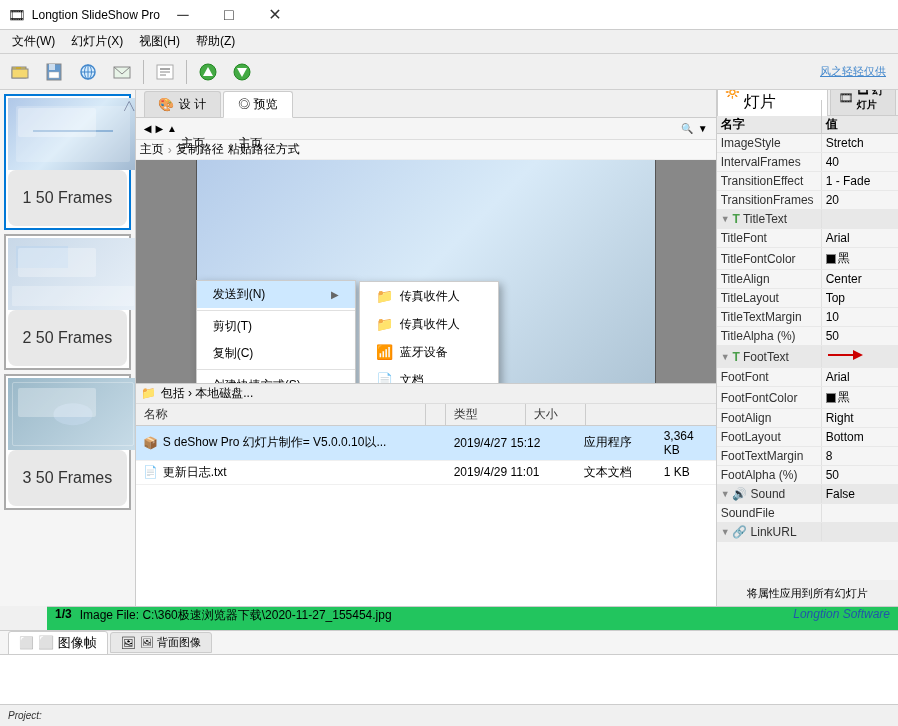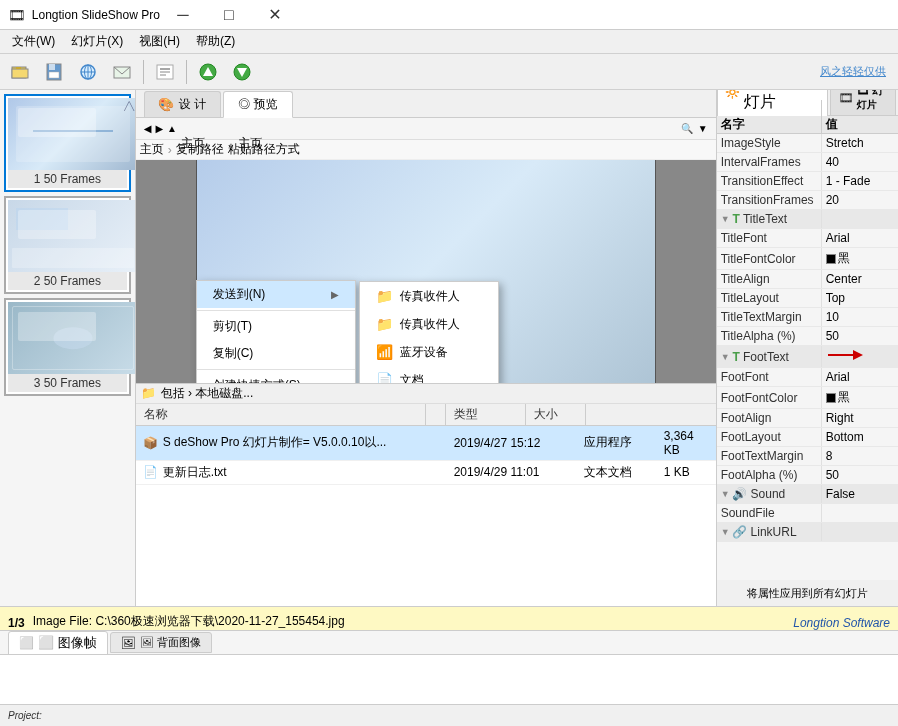--- a/index.html
+++ b/index.html
@@ -93,25 +93,26 @@
     }
     .slide-thumb-img::after {
       content: '';
       position: absolute;
       top: 10px; left: 10px;
       width: 60%; height: 40%;
       background: rgba(255,255,255,0.3);
       border-radius: 2px;
     }
     .slide-label {
-      font-size: 12px;
+      font-size: 16px;
       color: #333;
       text-align: center;
-      padding: 2px 0;
+      padding: 19px 0;
       background: #e8e8e8;
+      border-radius: 8px;
     }
     .slide-thumb-img.slide2 {
       background: linear-gradient(135deg, #c8d8e8 0%, #e8f0f8 100%);
     }
     .slide-thumb-img.slide3 {
       background: linear-gradient(135deg, #9ab8c8 0%, #c8dce8 100%);
     }
 
     
     .center-area {
@@ -300,27 +301,28 @@
       justify-content: center;
       cursor: pointer;
       font-size: 11px;
       border: none;
       width: 100%;
     }
 
     
     .bottom-panel {
       height: 24px;
-      background: #fef9c3;
+      background: #22c55e;
       border-top: 1px solid #ccc;
       display: flex;
-      align-items: flex-end;
+      align-items: flex-start;
       padding: 0 8px;
       font-size: 11px;
       gap: 8px;
+      margin-left: 47px;
     }
 
     
     .bottom-tabs {
       height: 24px;
       background: #f5f5f5;
       border-top: 1px solid #ccc;
       display: flex;
       align-items: center;
       padding-left: 8px;

